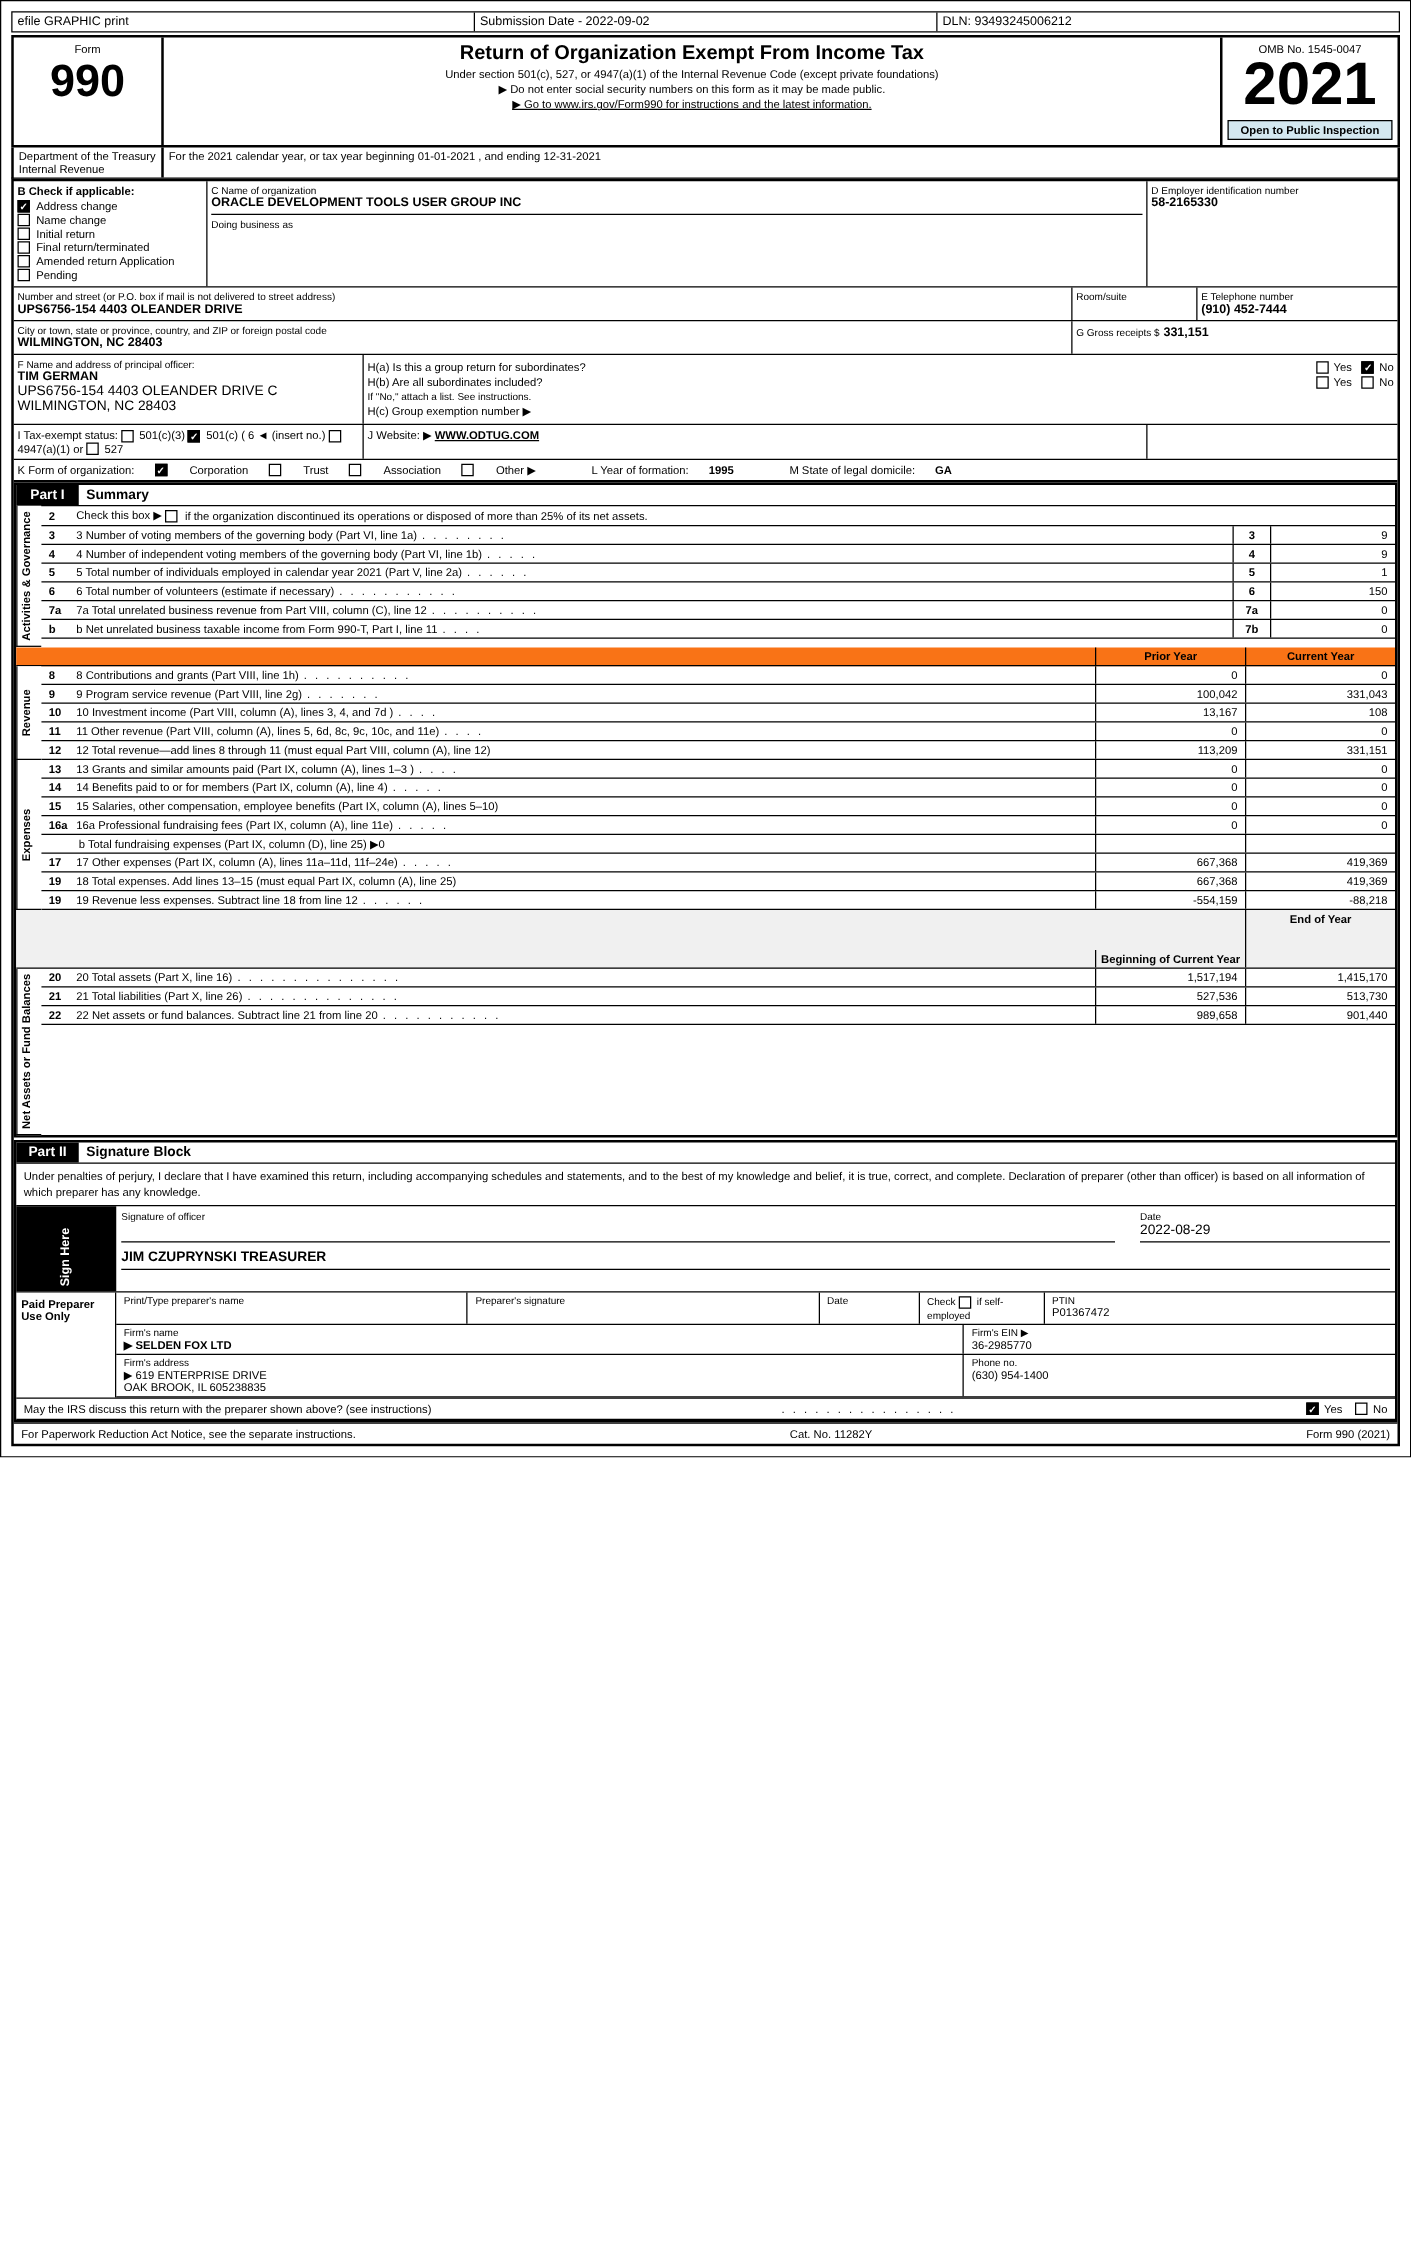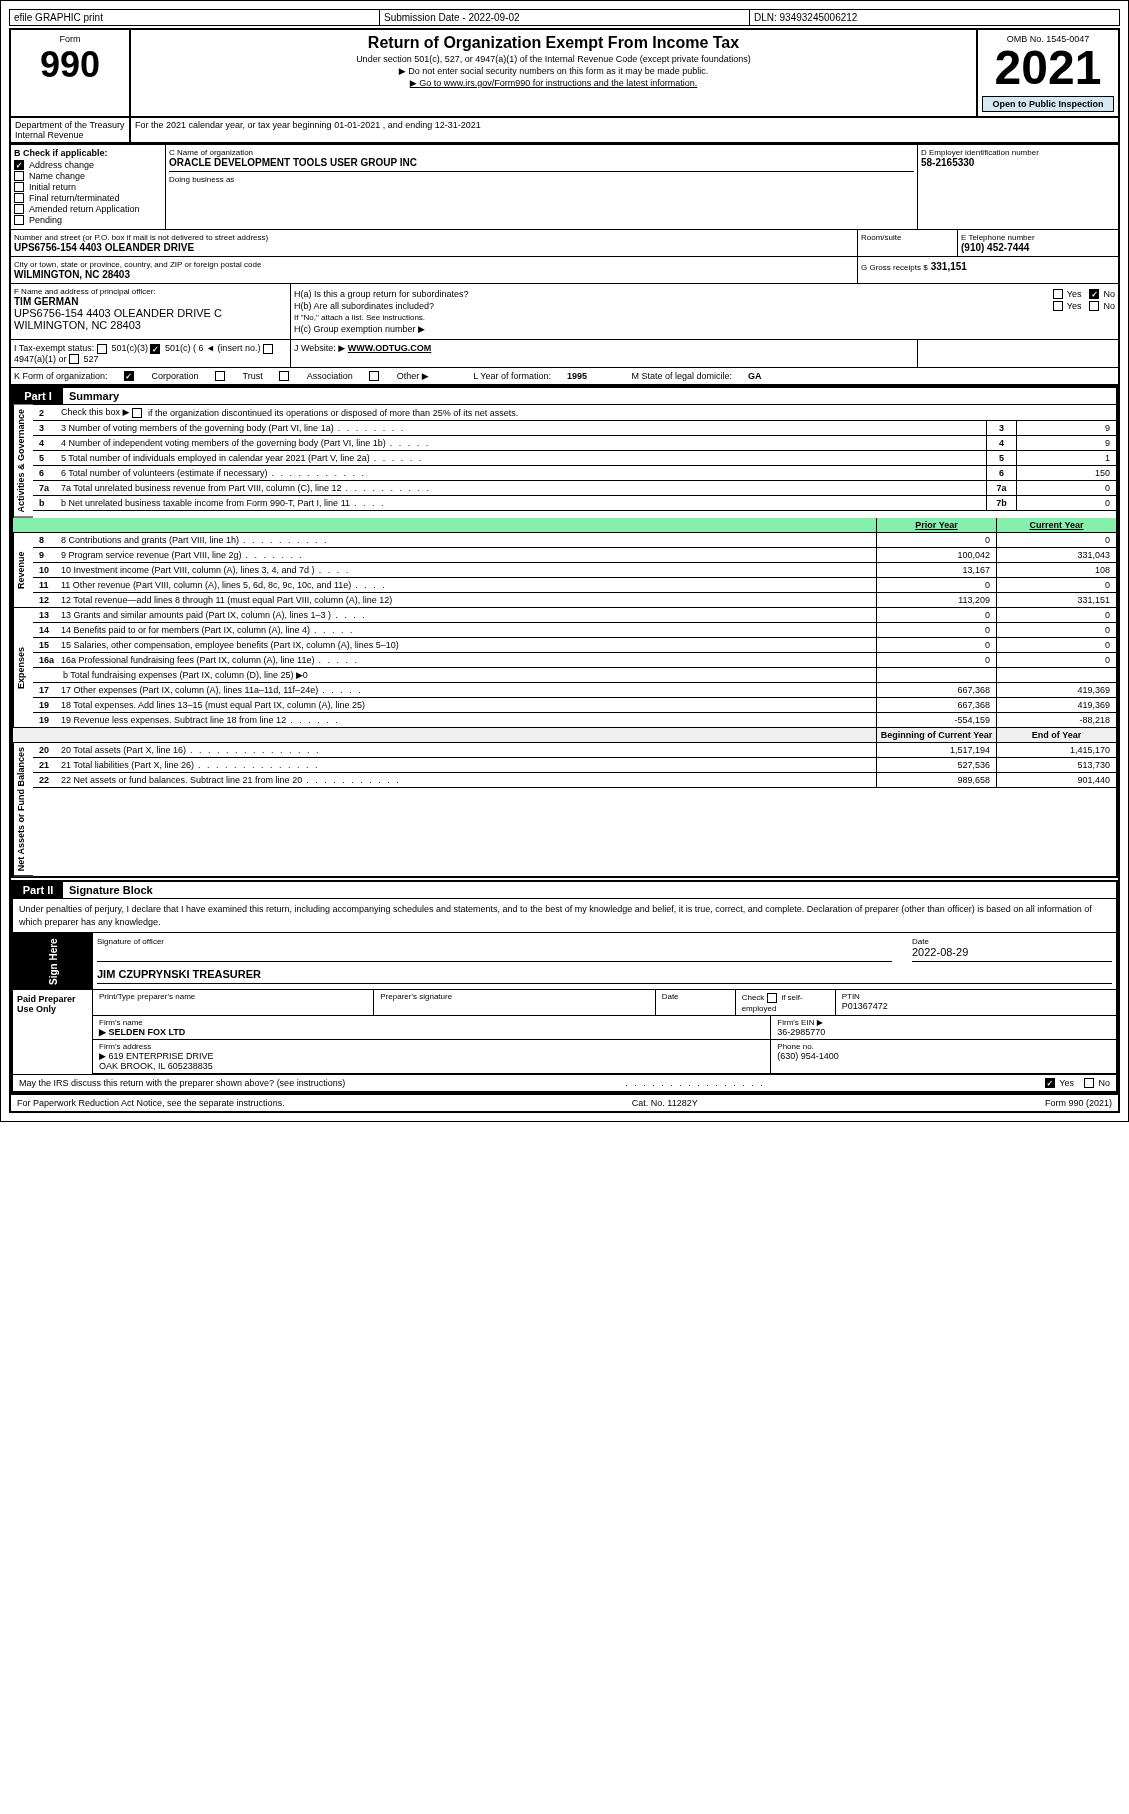--- a/index.html
+++ b/index.html
@@ -84,33 +84,33 @@
     .mission-row .line-num { font-weight: bold; font-size: 9px; }
     .mission-text { font-size: 10px; font-weight: bold; }
     
     .data-row { display: flex; border-bottom: 1px solid #000; align-items: center; }
     .row-label-area { flex: 1; padding: 2px 6px; font-size: 9px; display: flex; align-items: center; gap: 4px; }
     .row-num { font-weight: bold; min-width: 18px; }
     .row-value-box { width: 100px; border-left: 1px solid #000; padding: 2px 6px; text-align: right; font-size: 9px; }
     .row-value-box-num { width: 30px; border-left: 1px solid #000; padding: 2px 4px; text-align: center; font-size: 9px; font-weight: bold; }
     
     
-    .col-header-row { display: flex; border-bottom: 1px solid #000; background: #86efac; text-decoration: underline; }
+    .col-header-row { display: flex; border-bottom: 1px solid #000; background: #f97316; }
     .col-header-empty { flex: 1; padding: 2px; }
     .col-header { width: 120px; border-left: 1px solid #000; text-align: center; padding: 2px; font-size: 9px; font-weight: bold; }
     
     .three-col-row { display: flex; border-bottom: 1px solid #000; }
     .three-col-label { flex: 1; padding: 2px 6px; font-size: 9px; display: flex; align-items: center; gap: 4px; }
     .three-col-prior { width: 120px; border-left: 1px solid #000; text-align: right; padding: 2px 6px; font-size: 9px; }
     .three-col-current { width: 120px; border-left: 1px solid #000; text-align: right; padding: 2px 6px; font-size: 9px; }
     
     
     .net-assets-header { display: flex; border-bottom: 1px solid #000; background: #f0f0f0; }
     .na-label { flex: 1; padding: 2px 6px; font-size: 9px; font-weight: bold; }
-    .na-col1 { width: 120px; border-left: 1px solid #000; text-align: center; padding: 2px; font-size: 9px; font-weight: bold; }
+    .na-col1 { width: 120px; border-left: 1px solid #000; text-align: center; padding: 2px; font-size: 9px; font-weight: bold; margin-top: 32px; }
     .na-col2 { width: 120px; border-left: 1px solid #000; text-align: center; padding: 2px; font-size: 9px; font-weight: bold; }
     
     
     .part2-section { border: 2px solid #000; margin-top: 2px; }
     .part2-header { display: flex; border-bottom: 1px solid #000; }
     .part2-roman { background: #000; color: #fff; font-weight: bold; padding: 2px 6px; width: 50px; text-align: center; }
     .part2-title { font-weight: bold; font-size: 11px; padding: 2px 6px; }
     
     .penalty-text { padding: 4px 6px; font-size: 9px; border-bottom: 1px solid #000; line-height: 1.4; }
     
@@ -618,21 +618,21 @@
         <div class="sign-content">
           <div style="display:flex; justify-content:space-between; margin-bottom:6px;">
             <div style="flex:1; border-bottom:1px solid #000; padding-bottom:3px;">
               <div class="small">Signature of officer</div>
             </div>
             <div style="width:200px; border-bottom:1px solid #000; padding-bottom:3px; margin-left:20px;">
               <div class="small">Date</div>
               <div>2022-08-29</div>
             </div>
           </div>
-          <div style="border-bottom:1px solid #000; padding-bottom:3px; margin-bottom:1px;">
+          <div style="border-bottom:1px solid #000; padding-bottom:3px; margin-bottom:13px;">
             <div class="bold">JIM CZUPRYNSKI TREASURER</div>
           </div>
         </div>
       </div>
 
       <div class="paid-preparer">
         <div class="paid-label-box">Paid Preparer Use Only</div>
         <div class="preparer-content">
 
           <div class="preparer-row">

